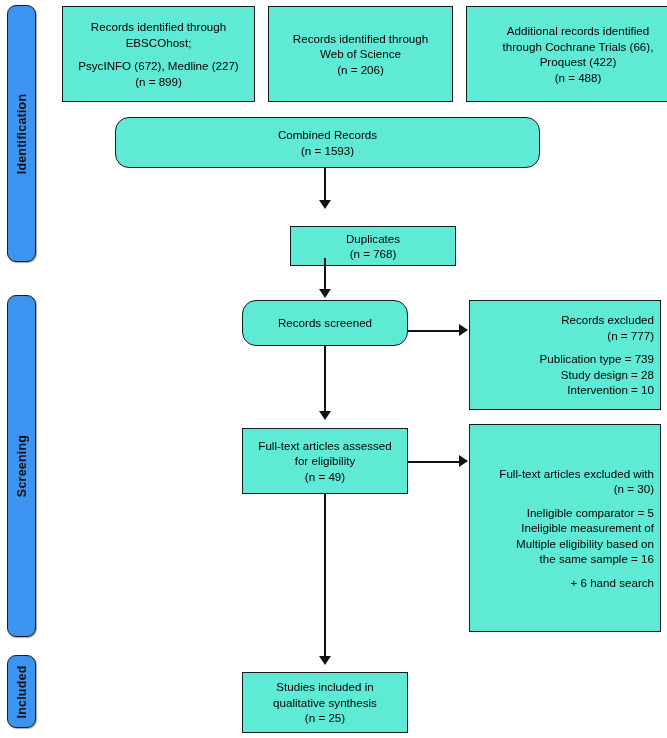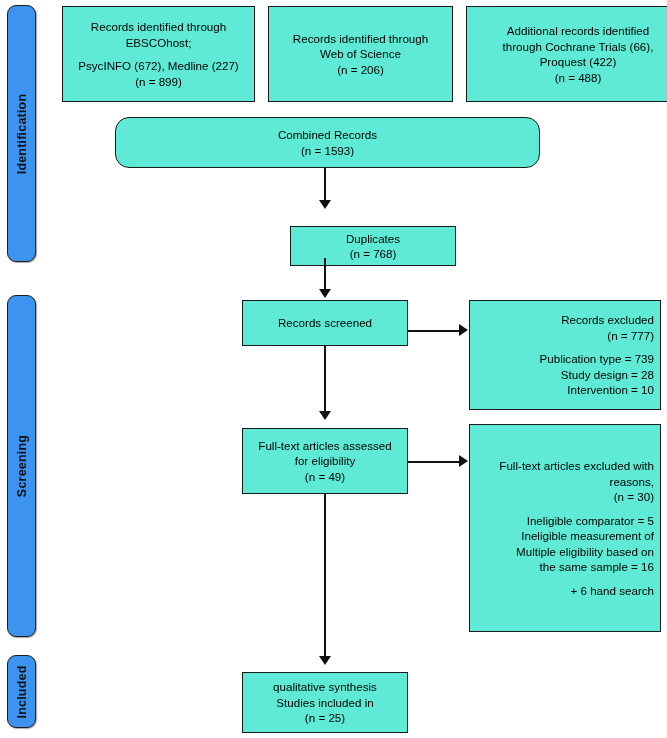--- a/index.html
+++ b/index.html
@@ -146,21 +146,21 @@
   <div class="arrow-down" style="left:319px; top:200px;"></div>
 
   <div class="box" style="left:242px; top:226px; width:166px; height:40px;margin-left:48px;">
     <div class="line">Duplicates</div>
     <div class="line">(n = 768)</div>
   </div>
 
   <div class="vline" style="left:324px; top:258px; height:32px;"></div>
   <div class="arrow-down" style="left:319px; top:289px;"></div>
 
-  <div class="box" style="left:242px; top:300px; width:166px; height:46px;">
+  <div class="box" style="left:242px; top:300px; width:166px; height:46px;border-radius:14px;">
     <div class="line">Records screened</div>
   </div>
 
   <div class="hline" style="left:408px; top:330px; width:52px;"></div>
   <div class="arrow-right" style="left:459px; top:324px;"></div>
 
   <div class="box left-align" style="left:469px; top:300px; width:192px; height:110px;">
     <div class="line center-line">Records excluded</div>
     <div class="line center-line">(n = 777)</div>
     <div class="line spacer"></div>
@@ -176,33 +176,32 @@
     <div class="line">Full-text articles assessed</div>
     <div class="line">for eligibility</div>
     <div class="line">(n = 49)</div>
   </div>
 
   <div class="hline" style="left:408px; top:461px; width:52px;"></div>
   <div class="arrow-right" style="left:459px; top:455px;"></div>
 
   <div class="box left-align" style="left:469px; top:424px; width:192px; height:208px;">
     <div class="line center-line">Full-text articles excluded with</div>
-    <div class="line center-line">reasons,</div>
     <div class="line center-line">(n = 30)</div>
     <div class="line spacer"></div>
     <div class="line">Ineligible comparator = 5</div>
     <div class="line">Ineligible measurement of</div>
     <div class="line">Multiple eligibility based on</div>
     <div class="line">the same sample = 16</div>
     <div class="line spacer"></div>
     <div class="line center-line">+ 6 hand search</div>
   </div>
 
   <div class="vline" style="left:324px; top:494px; height:163px;"></div>
   <div class="arrow-down" style="left:319px; top:656px;"></div>
 
   <div class="box" style="left:242px; top:672px; width:166px; height:61px;">
+    <div class="line">Studies included in</div>
     <div class="line">qualitative synthesis</div>
-    <div class="line">Studies included in</div>
     <div class="line">(n = 25)</div>
   </div>
 
 </div>
 
 </body></html>

